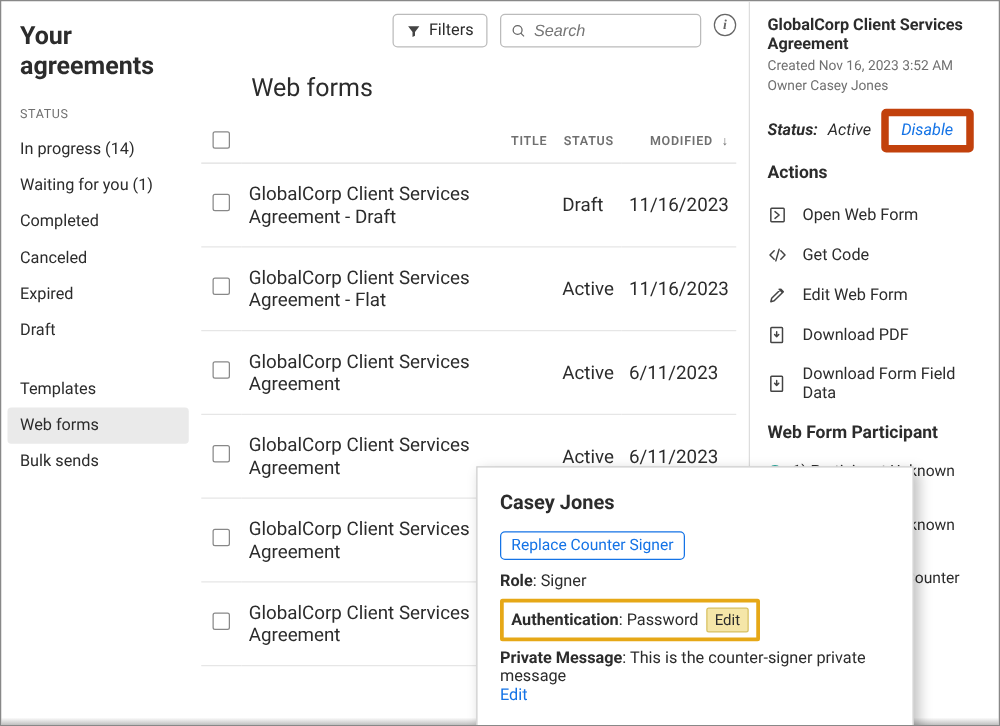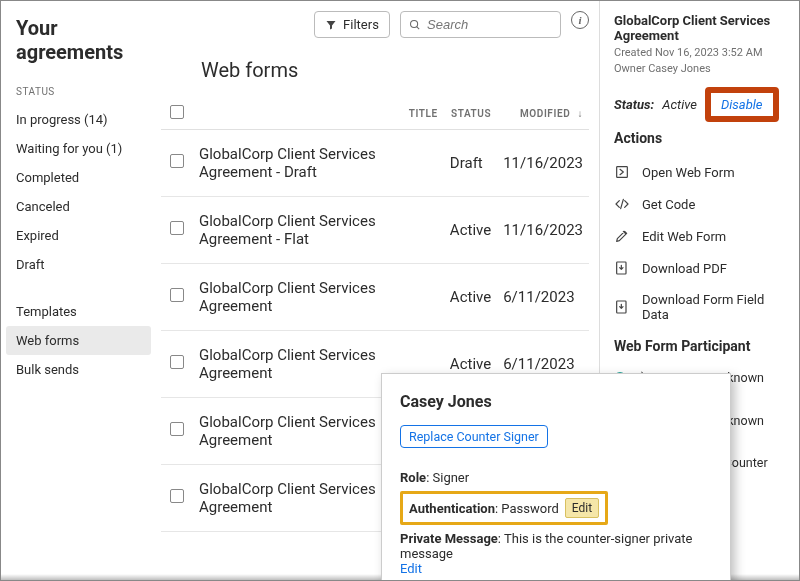--- a/index.html
+++ b/index.html
@@ -123,21 +123,21 @@
     background: #fff;
     border: 1px solid #ccc;
     box-shadow: 4px 4px 10px rgba(0,0,0,0.25);
     padding: 18px;
     z-index: 20;
   }
   .popover h3 { font-size: 16px; font-weight: 700; margin-bottom: 14px; }
   .replace-btn {
     border: 1px solid #1473e6; color: #1473e6; background: #fff;
     padding: 3px 8px; border-radius: 4px; cursor: pointer; display: inline-block;
-    font-size: 12.5px; margin-bottom: 22px;
+    font-size: 12.5px; margin-bottom: 10px;
   }
   .popover .row { font-size: 13px; margin-bottom: 6px; }
   .popover .edit-link { color: #1473e6; cursor: pointer; }
   .highlight-box {
     border: 3px solid #e6a817;
     padding: 4px 6px; display: inline-flex; align-items: center; gap: 6px;
     border-radius: 2px;
   }
   .edit-mini {
     background: #f5e6a8; border: 1px solid #d8c060; padding: 2px 6px;

